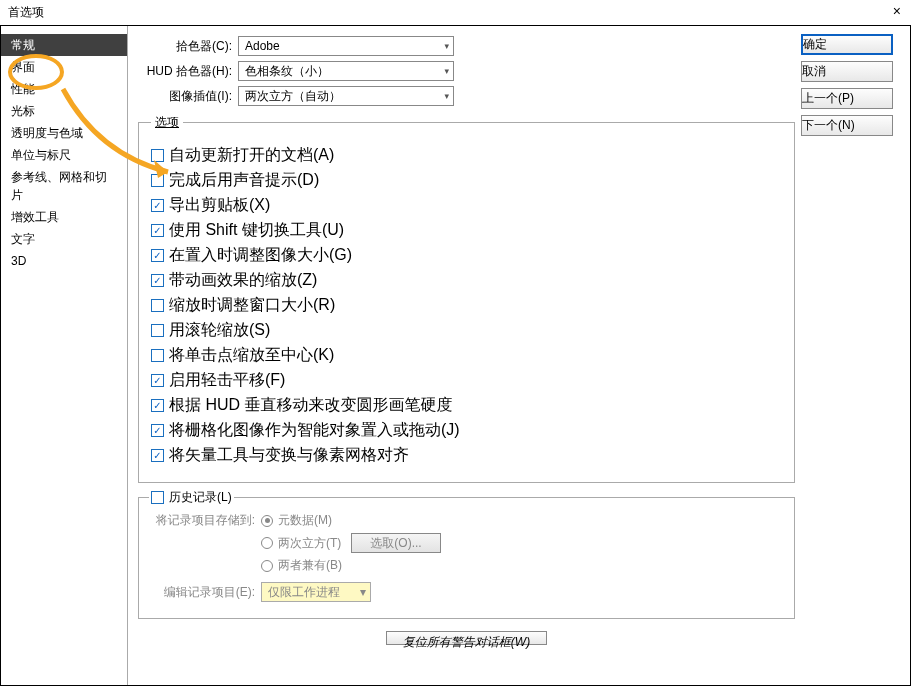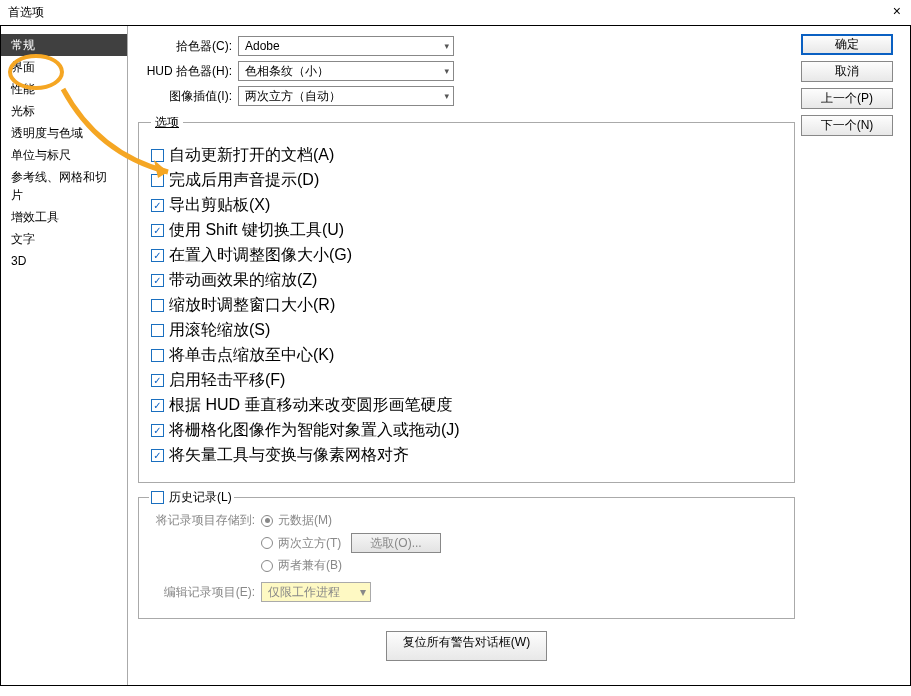--- a/index.html
+++ b/index.html
@@ -56,21 +56,21 @@
     .right-buttons {
       width: 110px;
       padding: 8px 10px 0 0;
       border-right: 1px solid #000;
     }
     .btn {
       display: block;
       width: 92px;
       height: 21px;
       line-height: 19px;
-      text-align: center;
+      text-align: left;
       border: 1px solid #888;
       background: linear-gradient(#fdfdfd, #e8e8e8);
       margin-bottom: 6px;
       font-size: 12px;
       cursor: pointer;
     }
     .btn.primary { border: 2px solid #0a60c2; line-height: 17px; }
     .top-row {
       display: flex;
       align-items: center;
@@ -183,26 +183,27 @@
       padding: 0 4px 0 6px;
       color: #888;
       margin-left: 6px;
     }
     .reset-row {
       text-align: center;
       margin-top: 12px;
     }
     .btn-wide {
       display: inline-block;
-      height: 30px;
+      height: 14px;
       line-height: 20px;
       padding: 0 16px;
       border: 1px solid #888;
       background: linear-gradient(#fdfdfd, #e8e8e8);
       cursor: pointer;
+      font-style: italic;
     }
     
     .anno-circle {
       position: absolute;
       left: 8px;
       top: 54px;
       width: 56px;
       height: 36px;
       border: 4px solid #f5a623;
       border-radius: 50%;

